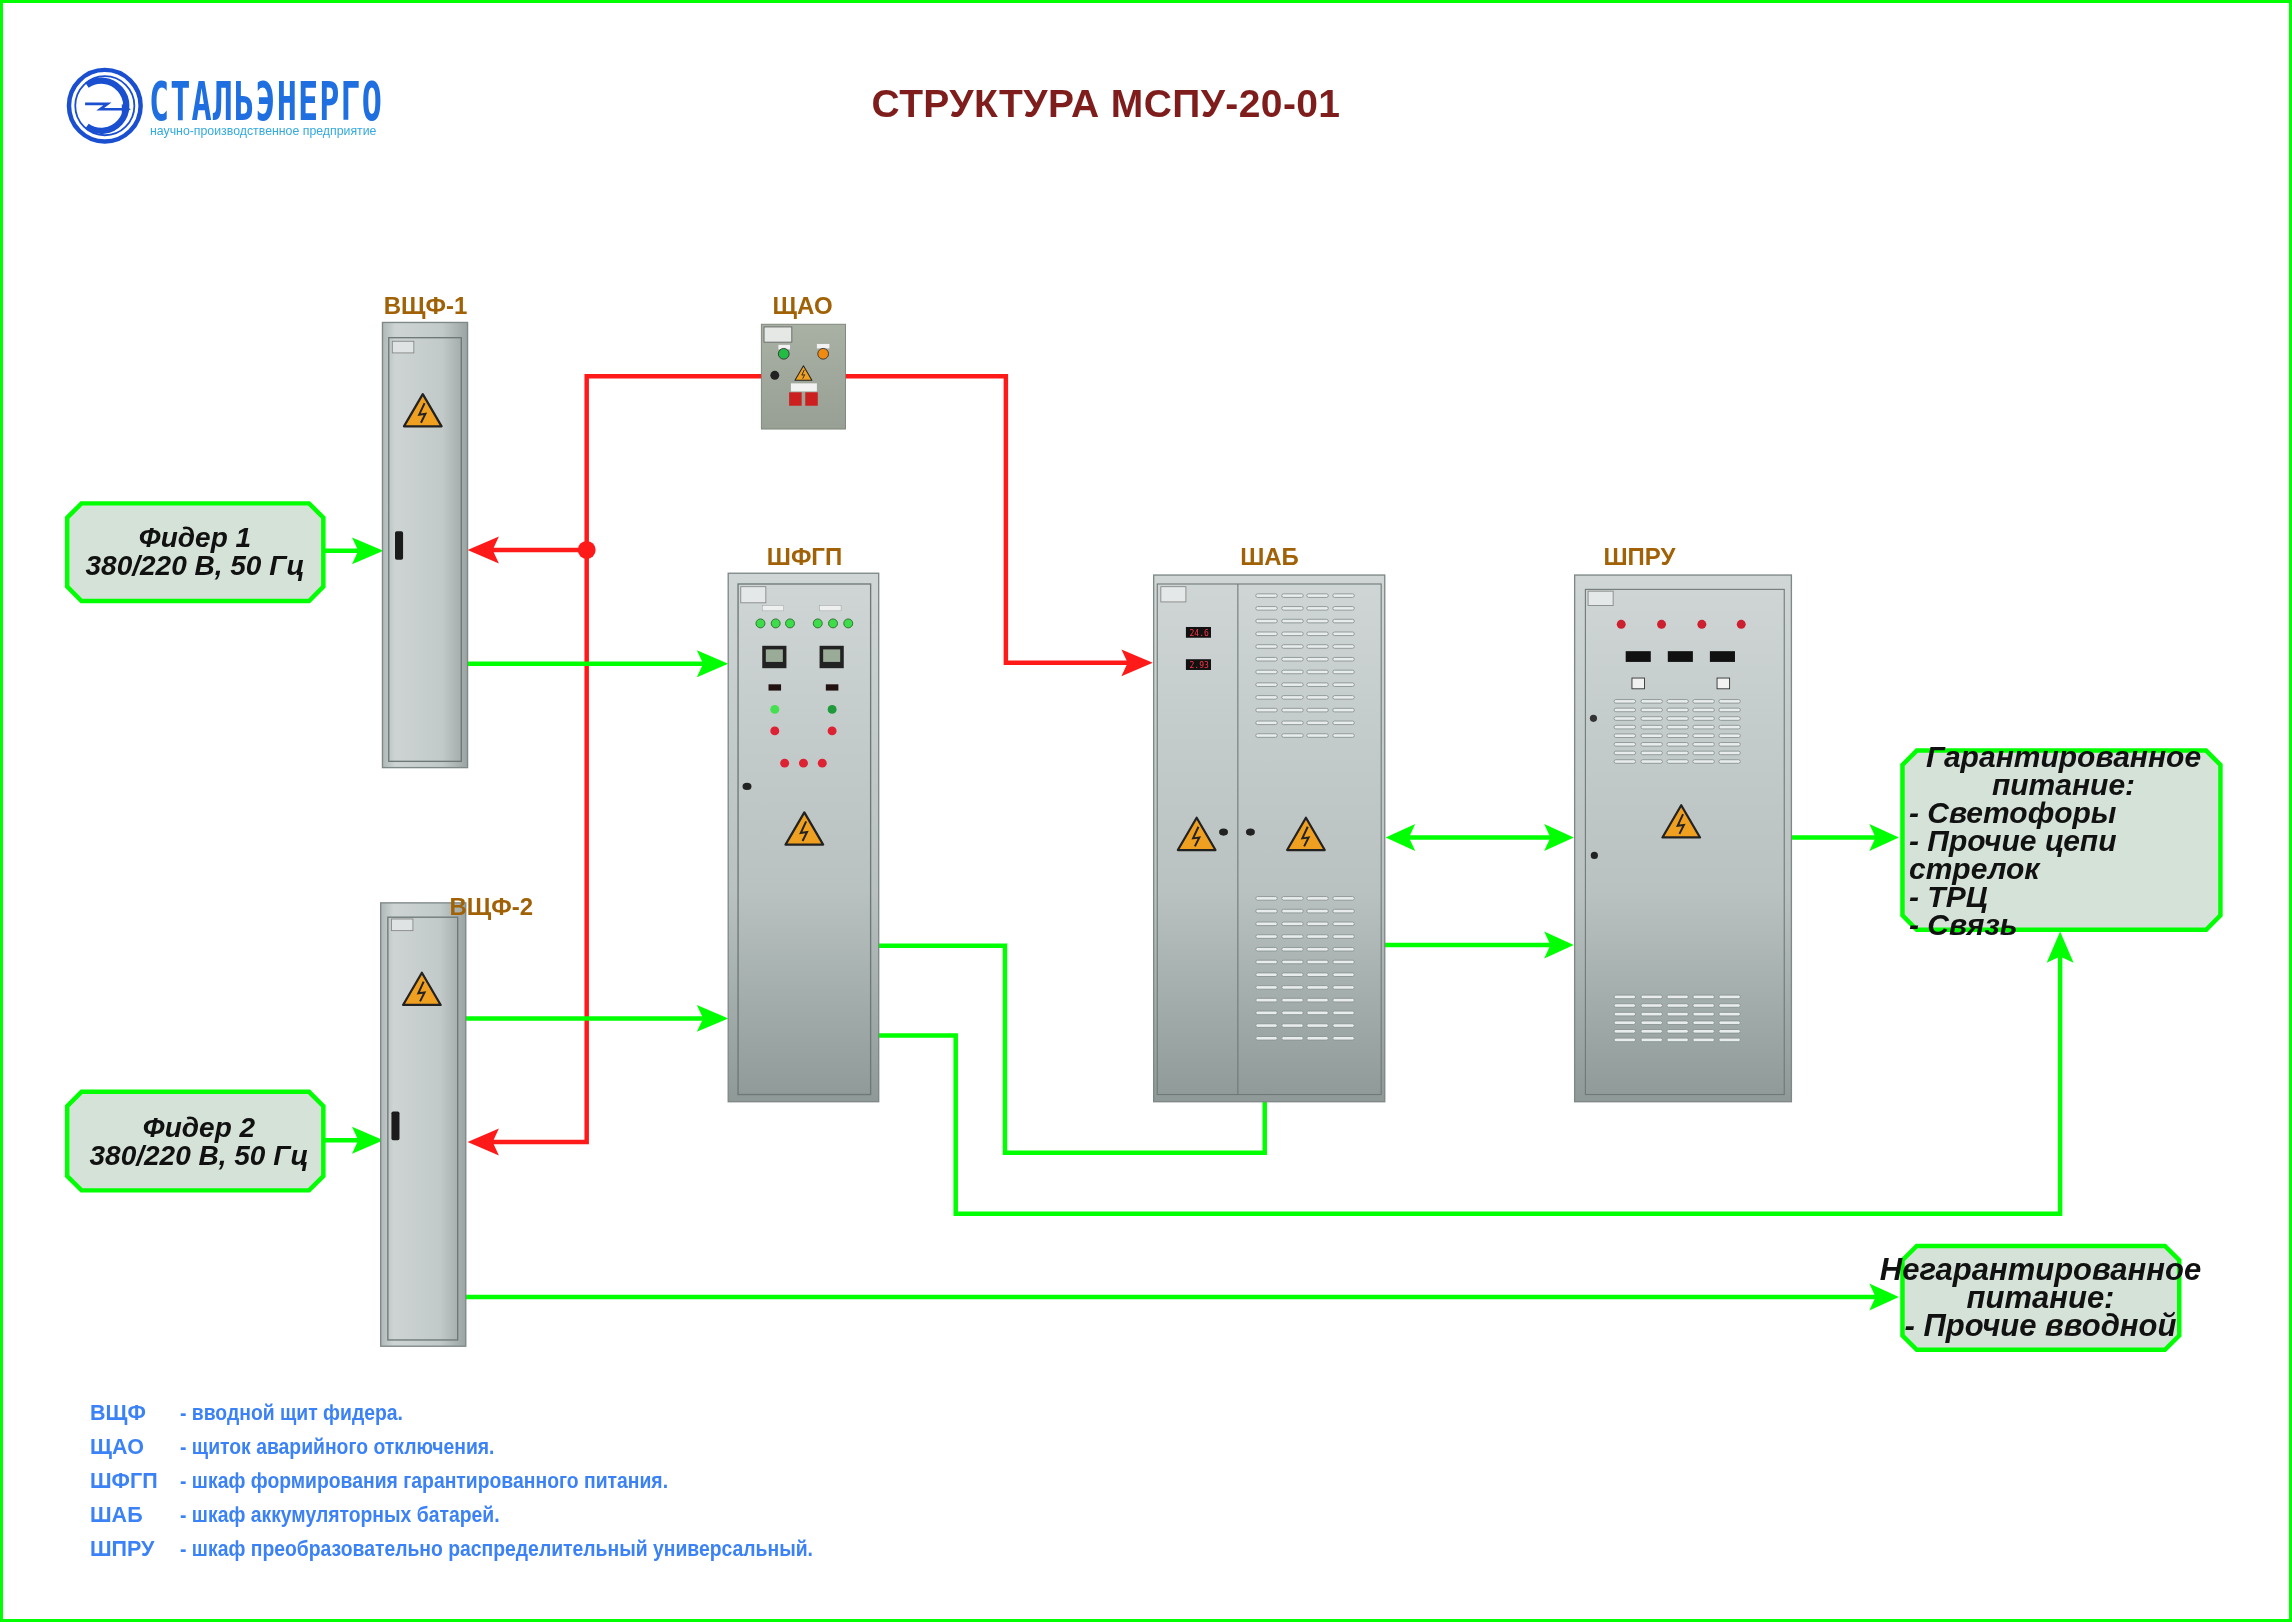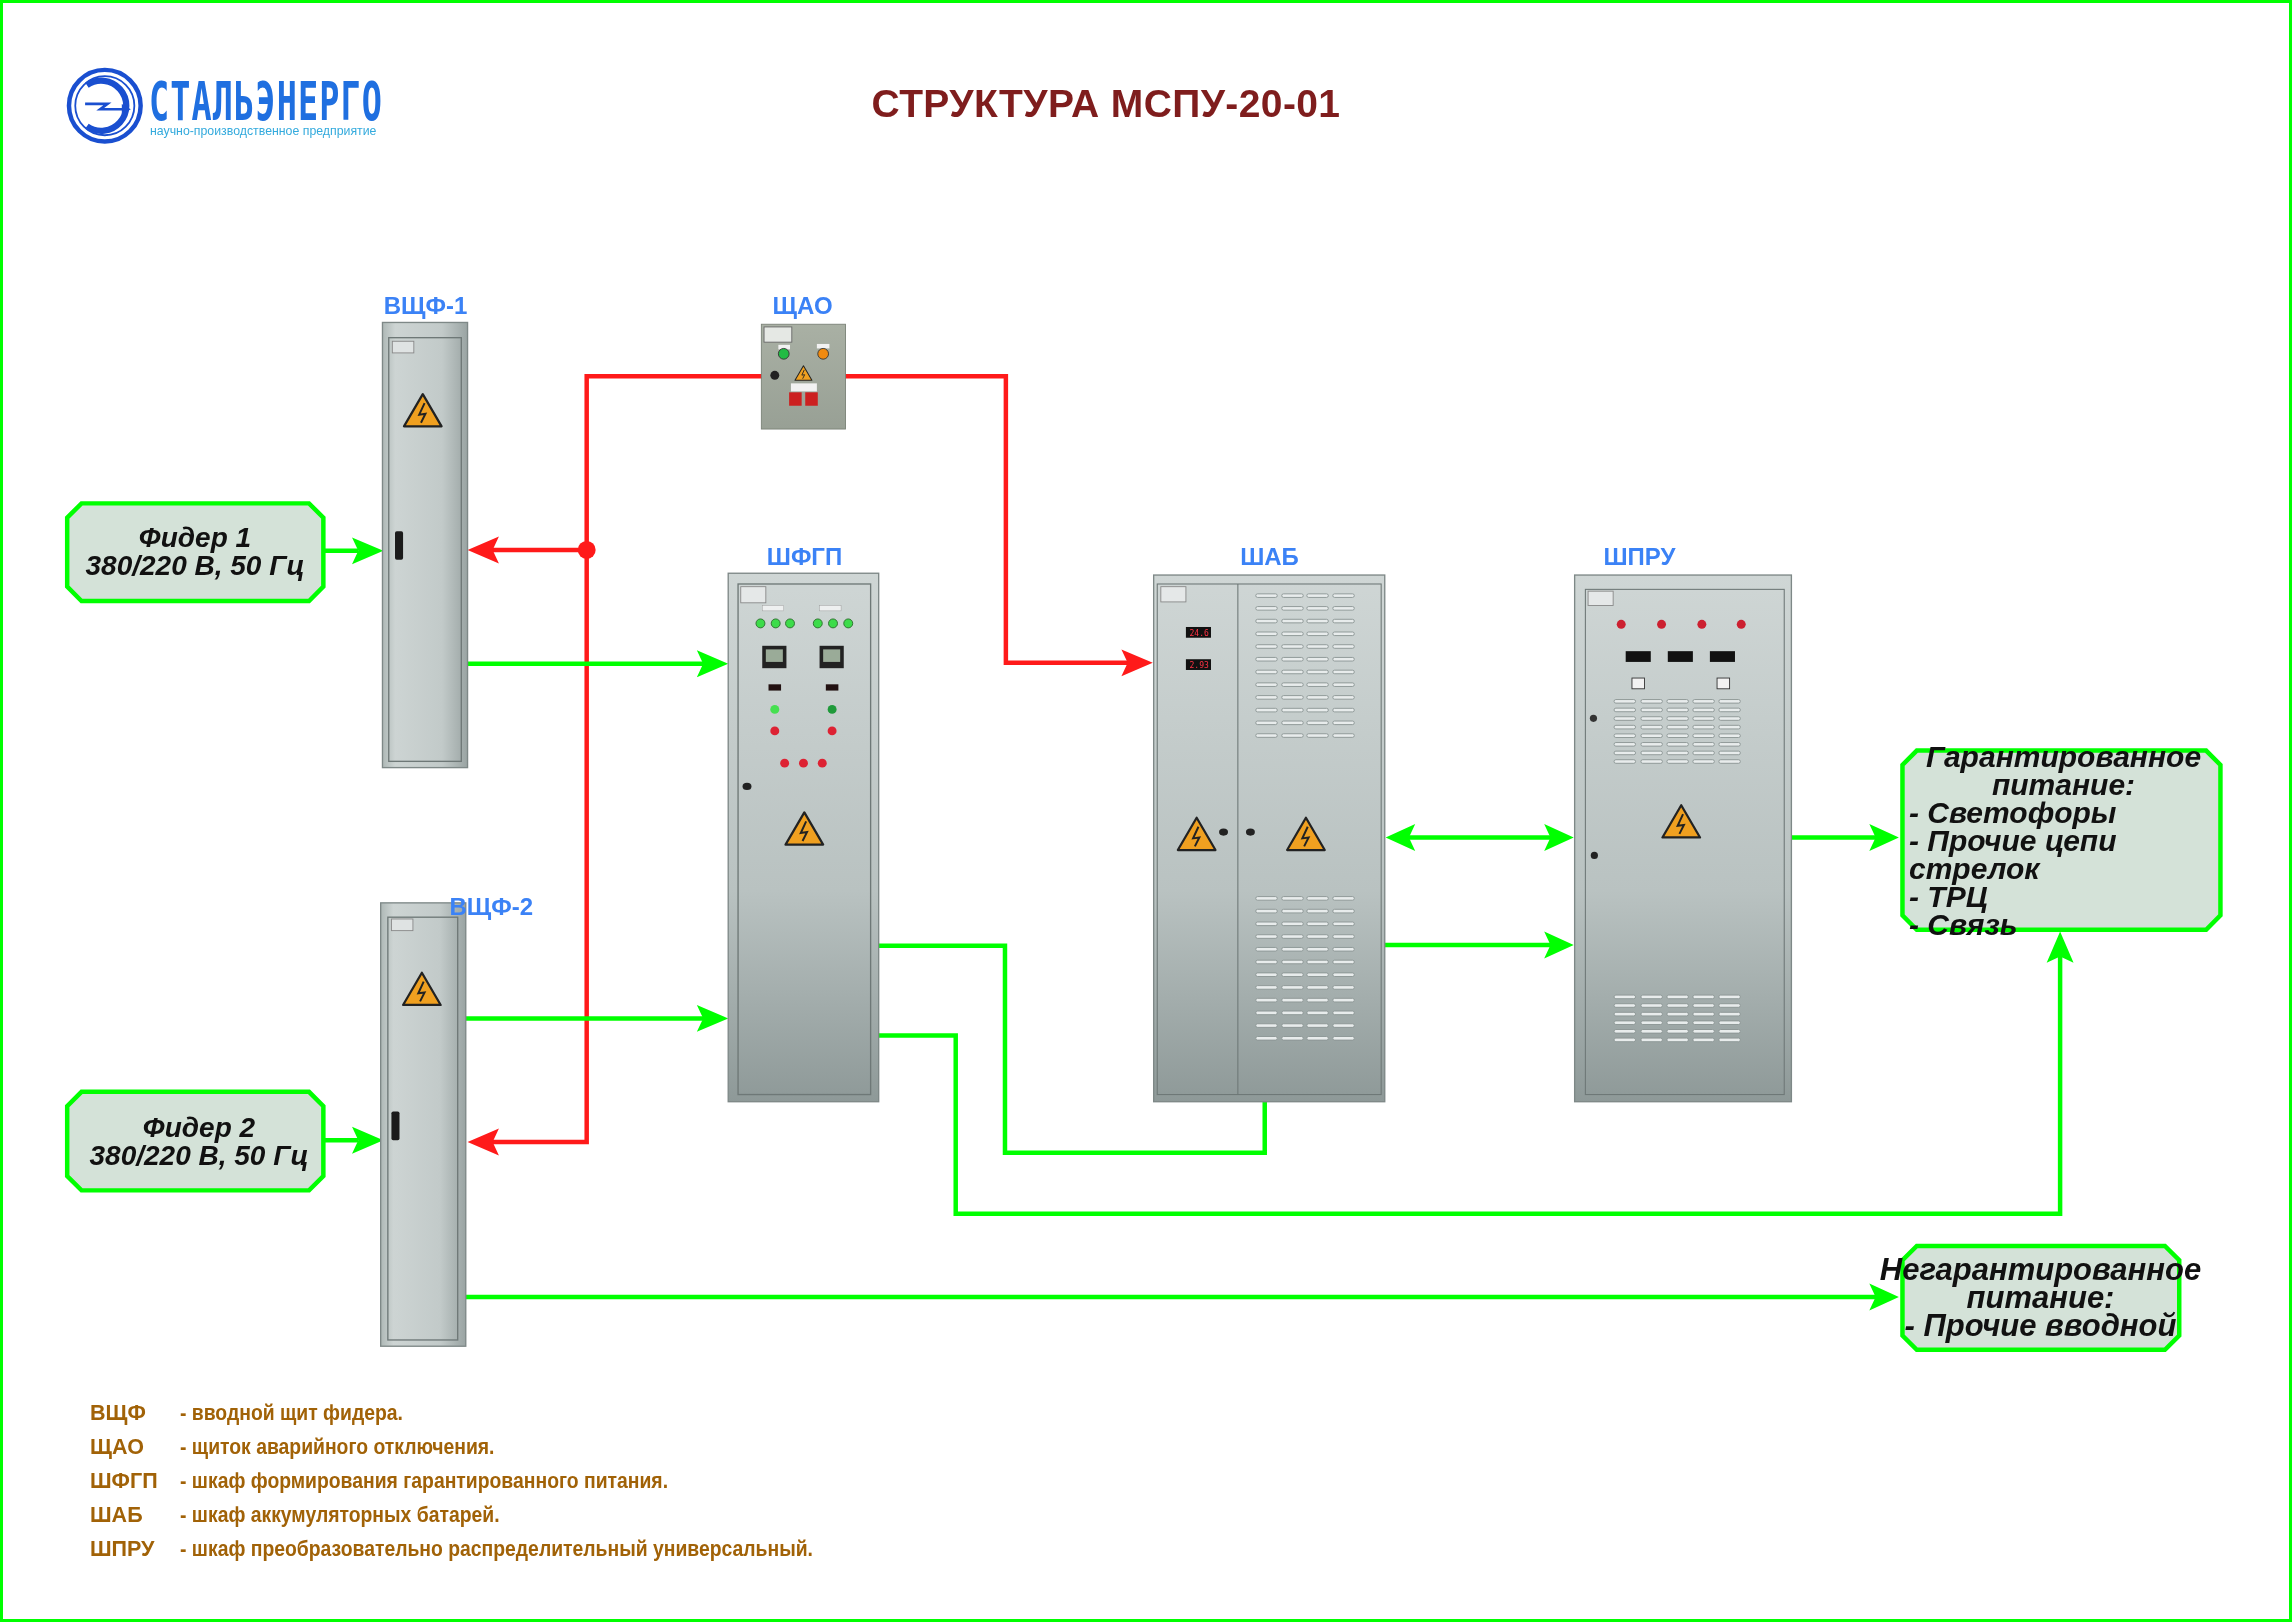--- a/index.html
+++ b/index.html
@@ -5,25 +5,25 @@
   html, body { margin: 0; padding: 0; }
   body { width: 2293px; height: 1623px; position: relative; background: #ffffff; overflow: hidden;
          font-family: "Liberation Sans", "DejaVu Sans", sans-serif; }
   .frame { position: absolute; left: 0; top: 0; width: 2286px; height: 1616px; border: 3.6px solid #00ff00; }
   svg#diagram { position: absolute; left: 0; top: 0; }
   .title { position: absolute; left: 0; width: 2212px; top: 82px; text-align: center; font-weight: bold;
            font-size: 39px; color: #7f1d1d; letter-spacing: 0.4px; }
   .logo-name { position: absolute; left: 149px; top: 70px; font-size: 54px; font-weight: bold; color: #1f6fe0;
                transform: scaleX(0.62); transform-origin: left top; letter-spacing: 1.8px; font-family: "DejaVu Sans Mono", monospace; }
   .logo-sub { position: absolute; left: 150px; top: 123px; font-size: 13.4px; color: #33aadd; transform: scaleX(0.92); transform-origin: left top; }
-  .cab-label { position: absolute; font-weight: bold; font-size: 24px; color: #3b82f6; text-align: center; width: 215px; }
+  .cab-label { position: absolute; font-weight: bold; font-size: 24px; color: #a16207; text-align: center; width: 215px; }
   .box { position: absolute; display: flex; flex-direction: column; justify-content: center; font-weight: bold;
          font-style: italic; color: #111; font-size: 28px; line-height: 28px; }
   .box.center { text-align: center; align-items: center; }
-  .legend { position: absolute; left: 90px; top: 1401px; font-size: 21.5px; color: #a16207; }
+  .legend { position: absolute; left: 90px; top: 1401px; font-size: 21.5px; color: #3b82f6; }
   .legend .row { height: 34px; display: flex; }
   .legend .abbr { width: 90px; font-weight: bold; }
   .legend .desc { font-weight: bold; transform: scaleX(0.9); transform-origin: left center; white-space: nowrap; }
 </style>
 </head>
 <body>
 
 <div class="frame"></div>
 
 <svg id="diagram" width="2293" height="1623" viewBox="0 0 2560 1812">

